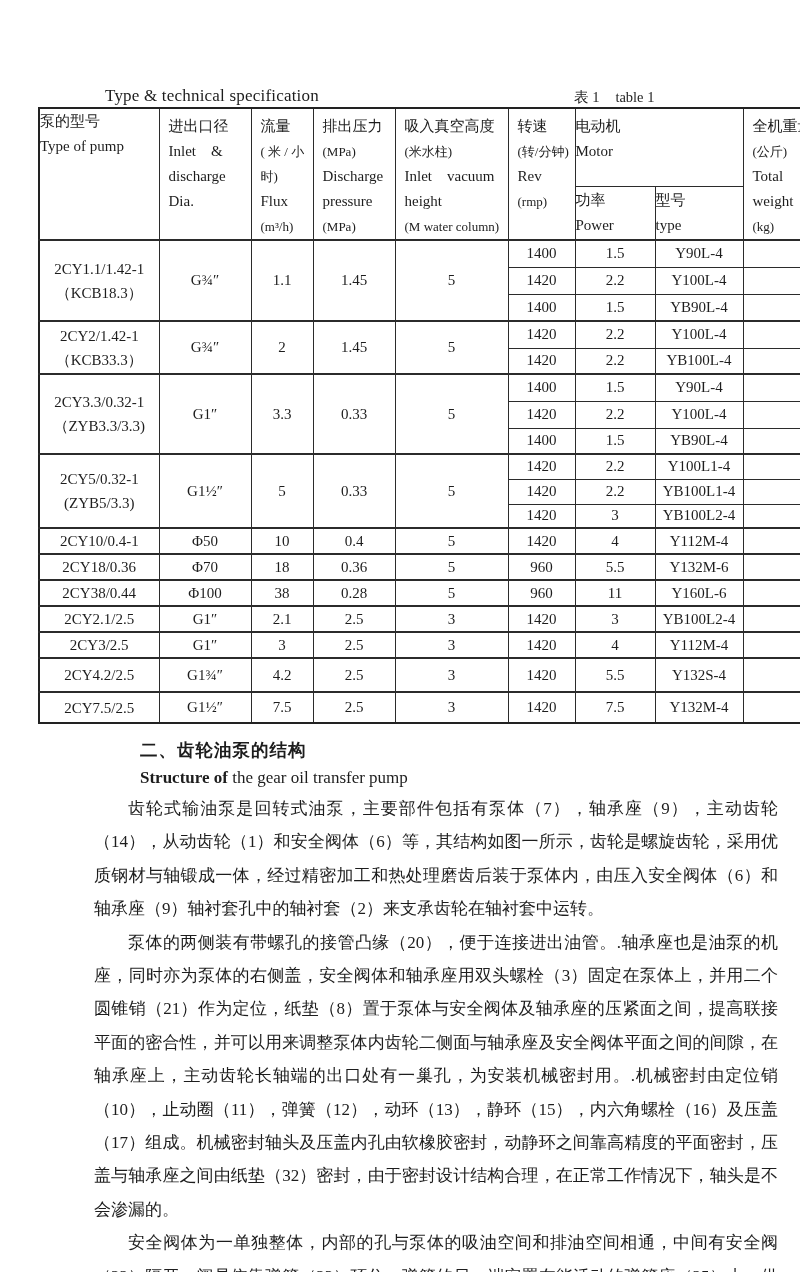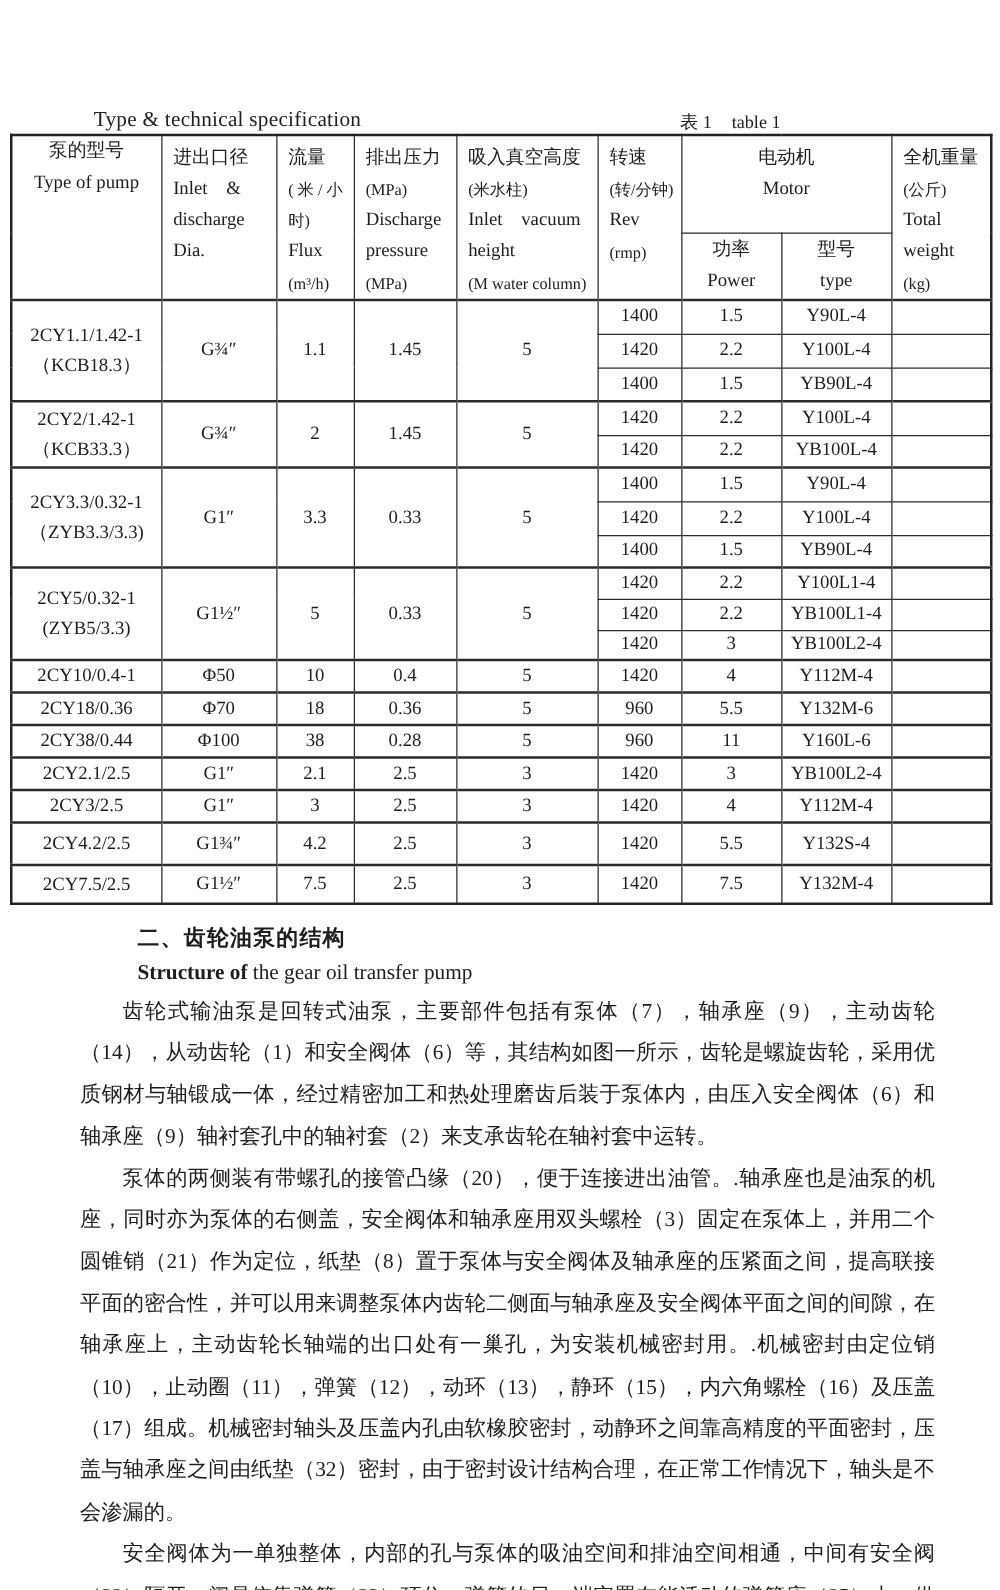--- a/index.html
+++ b/index.html
@@ -4,21 +4,21 @@
 <style>
   html,body{margin:0;padding:0;}
   body{
     width:800px;height:1272px;
     background:#ffffff;
     color:#1d1d1d;
     font-family:"Liberation Serif","DejaVu Serif",serif;
     position:relative;
     overflow:hidden;
   }
-  .page{position:absolute;inset:0;}
+  .page{position:absolute;inset:0;margin-left:30px;}
 
   
   .title-row{position:absolute;top:86px;left:0;width:800px;height:22px;}
   .doc-title{position:absolute;left:75px;top:0;font-size:17px;letter-spacing:0.2px;}
   .tbl-label{position:absolute;left:544px;top:2px;font-size:14.5px;}
   .tbl-label .en{margin-left:16px;}
 
   
   table.spec{
     position:absolute;left:8px;top:107px;
@@ -34,21 +34,21 @@
     text-align:center;
     overflow:hidden;
   }
   table.spec{border:2px solid #222;}
   tr.group-start td{border-top-width:2px;}
   tr.hdr1 th{vertical-align:top;}
   th.vmid{vertical-align:middle;}
   .hl{line-height:25px;white-space:nowrap;}
   .hl.sm{font-size:13px;}
   th.lft .hl{text-align:left;padding-left:9px;}
-  th.ctr .hl{text-align:center;}
+  th.ctr .hl{text-align:left;}
   th.pt .hl:first-child{padding-top:5px;}
   .ml{line-height:24px;}           
   td.num{font-size:15px;}
 
   
   .section{position:absolute;left:64px;top:737px;width:684px;}
   .sec-heading{font-size:17.5px;font-weight:bold;padding-left:46px;line-height:26px;letter-spacing:1px;}
   .sec-sub{font-size:17px;padding-left:46px;line-height:29px;}
   .sec-sub .b{font-weight:bold;}
   .section p{

